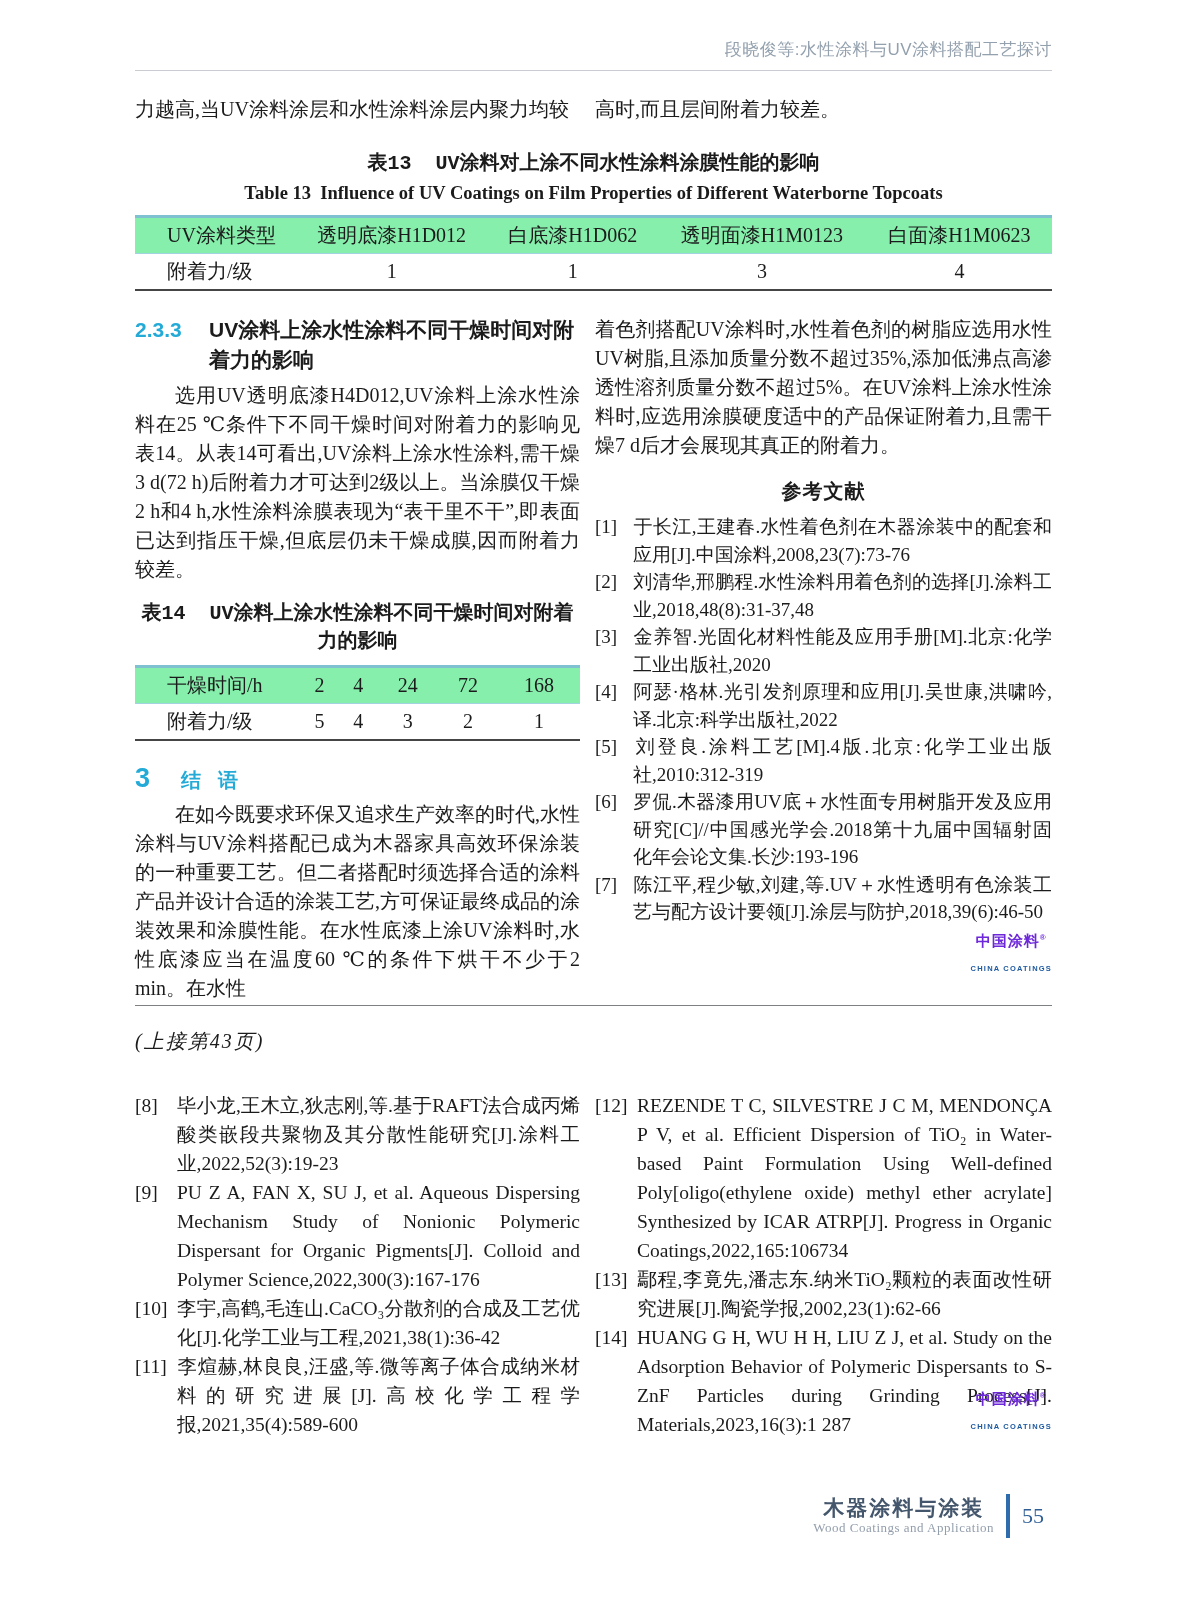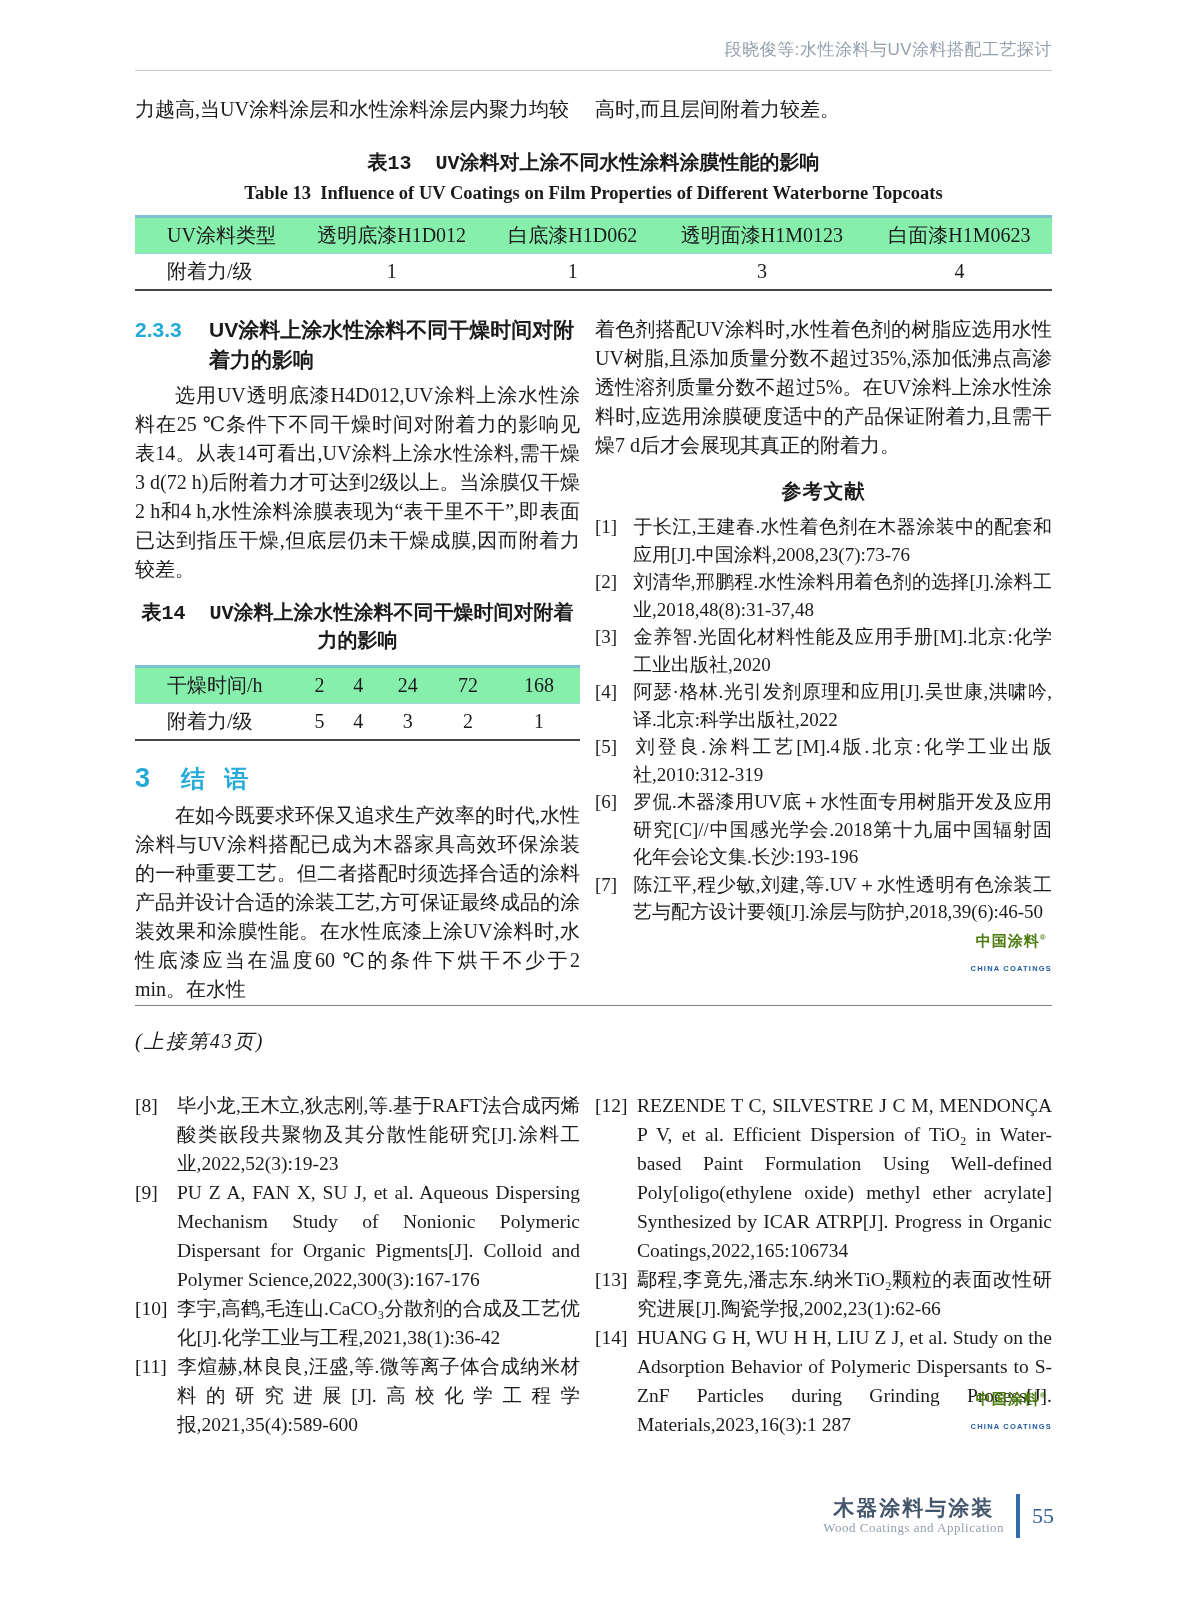--- a/index.html
+++ b/index.html
@@ -44,50 +44,50 @@
   table.datatable .first-col { text-align:left; padding-left:32px; }
   .tbl13-block { margin-top:26px; }
   .tbl14-block { margin-top:16px; }
 
   
   .sec-sub { display:flex; font-family:"Liberation Sans","DejaVu Sans",sans-serif; font-weight:bold; font-size:21px; line-height:30px; }
   .sec-sub .num { color:#23aad6; width:74px; flex:none; }
   .sec-sub .ttl { flex:1; }
   .sec-main { margin-top:22px; display:flex; align-items:baseline; font-family:"Liberation Sans","DejaVu Sans",sans-serif; font-weight:bold; color:#23aad6; }
   .sec-main .num { font-size:27px; width:46px; flex:none; }
-  .sec-main .ttl { font-size:24px; letter-spacing:2px;text-align:right; }
+  .sec-main .ttl { font-size:20px; letter-spacing:2px;text-align:right; }
 
   
   .para { font-size:20px; line-height:29px; text-align:justify; margin:6px 0 0; }
   .para.indent { text-indent:2em; }
   .main-row { margin-top:24px; height:672px; }
 
   
   .refs-heading { text-align:center; font-family:"Liberation Sans","DejaVu Sans",sans-serif; font-weight:bold; font-size:20px; margin:18px 0 8px; letter-spacing:1px; }
   .ref { font-size:19px; line-height:27.5px; text-align:justify; padding-left:38px; text-indent:-38px; margin:0; }
   .ref .ref-num { display:inline-block; width:38px; text-indent:0; }
   .bottom-row .ref { font-size:19.5px; line-height:29px; padding-left:42px; text-indent:-42px; }
   .bottom-row .ref .ref-num { width:42px; }
 
   
   .logo-wrap { text-align:right; margin-top:4px; }
   .logo { display:inline-block; text-align:center; }
-  .logo-zh { font-family:"Liberation Sans","DejaVu Sans",sans-serif; font-weight:bold; color:#4d7c0f; font-size:15px; letter-spacing:1px; line-height:15px; }
+  .logo-zh { font-family:"Liberation Sans","DejaVu Sans",sans-serif; font-weight:bold; color:#6d28d9; font-size:15px; letter-spacing:1px; line-height:15px; }
   .logo-mark { font-size:8px; vertical-align:super; }
   .logo-en { font-family:"Liberation Sans","DejaVu Sans",sans-serif; font-weight:bold; color:#1e5aa0; font-size:7.5px; letter-spacing:1.2px; line-height:9px; margin-top:16px; }
 
   
   .divider { border:none; border-top:1px solid #7e8184; margin:18px 0 0; }
   .note { margin-top:22px; font-style:italic; font-size:20px; letter-spacing:2px; }
   .bottom-row { margin-top:36px; }
   .bottom-row .col-r { position:relative; }
   .logo-abs { position:absolute; right:0; bottom:6px; }
 
   
-  .footer { position:absolute; right:133px; top:1494px; display:flex; align-items:center; gap:12px; }
+  .footer { position:absolute; right:143px; top:1494px; display:flex; align-items:center; gap:12px; }
   .footer-names { text-align:center; }
   .f-zh { font-family:"Liberation Sans","DejaVu Sans",sans-serif; font-weight:bold; font-size:21px; color:#44566c; letter-spacing:2px; line-height:24px; }
   .f-en { font-size:13px; color:#939eac; letter-spacing:0.5px; line-height:16px; }
   .f-bar { width:4px; height:44px; background:#2f6cab; }
   .f-num { font-size:22px; color:#2f5f95; }
 </style>
 </head>
 <body>
 
 <div class="page">

